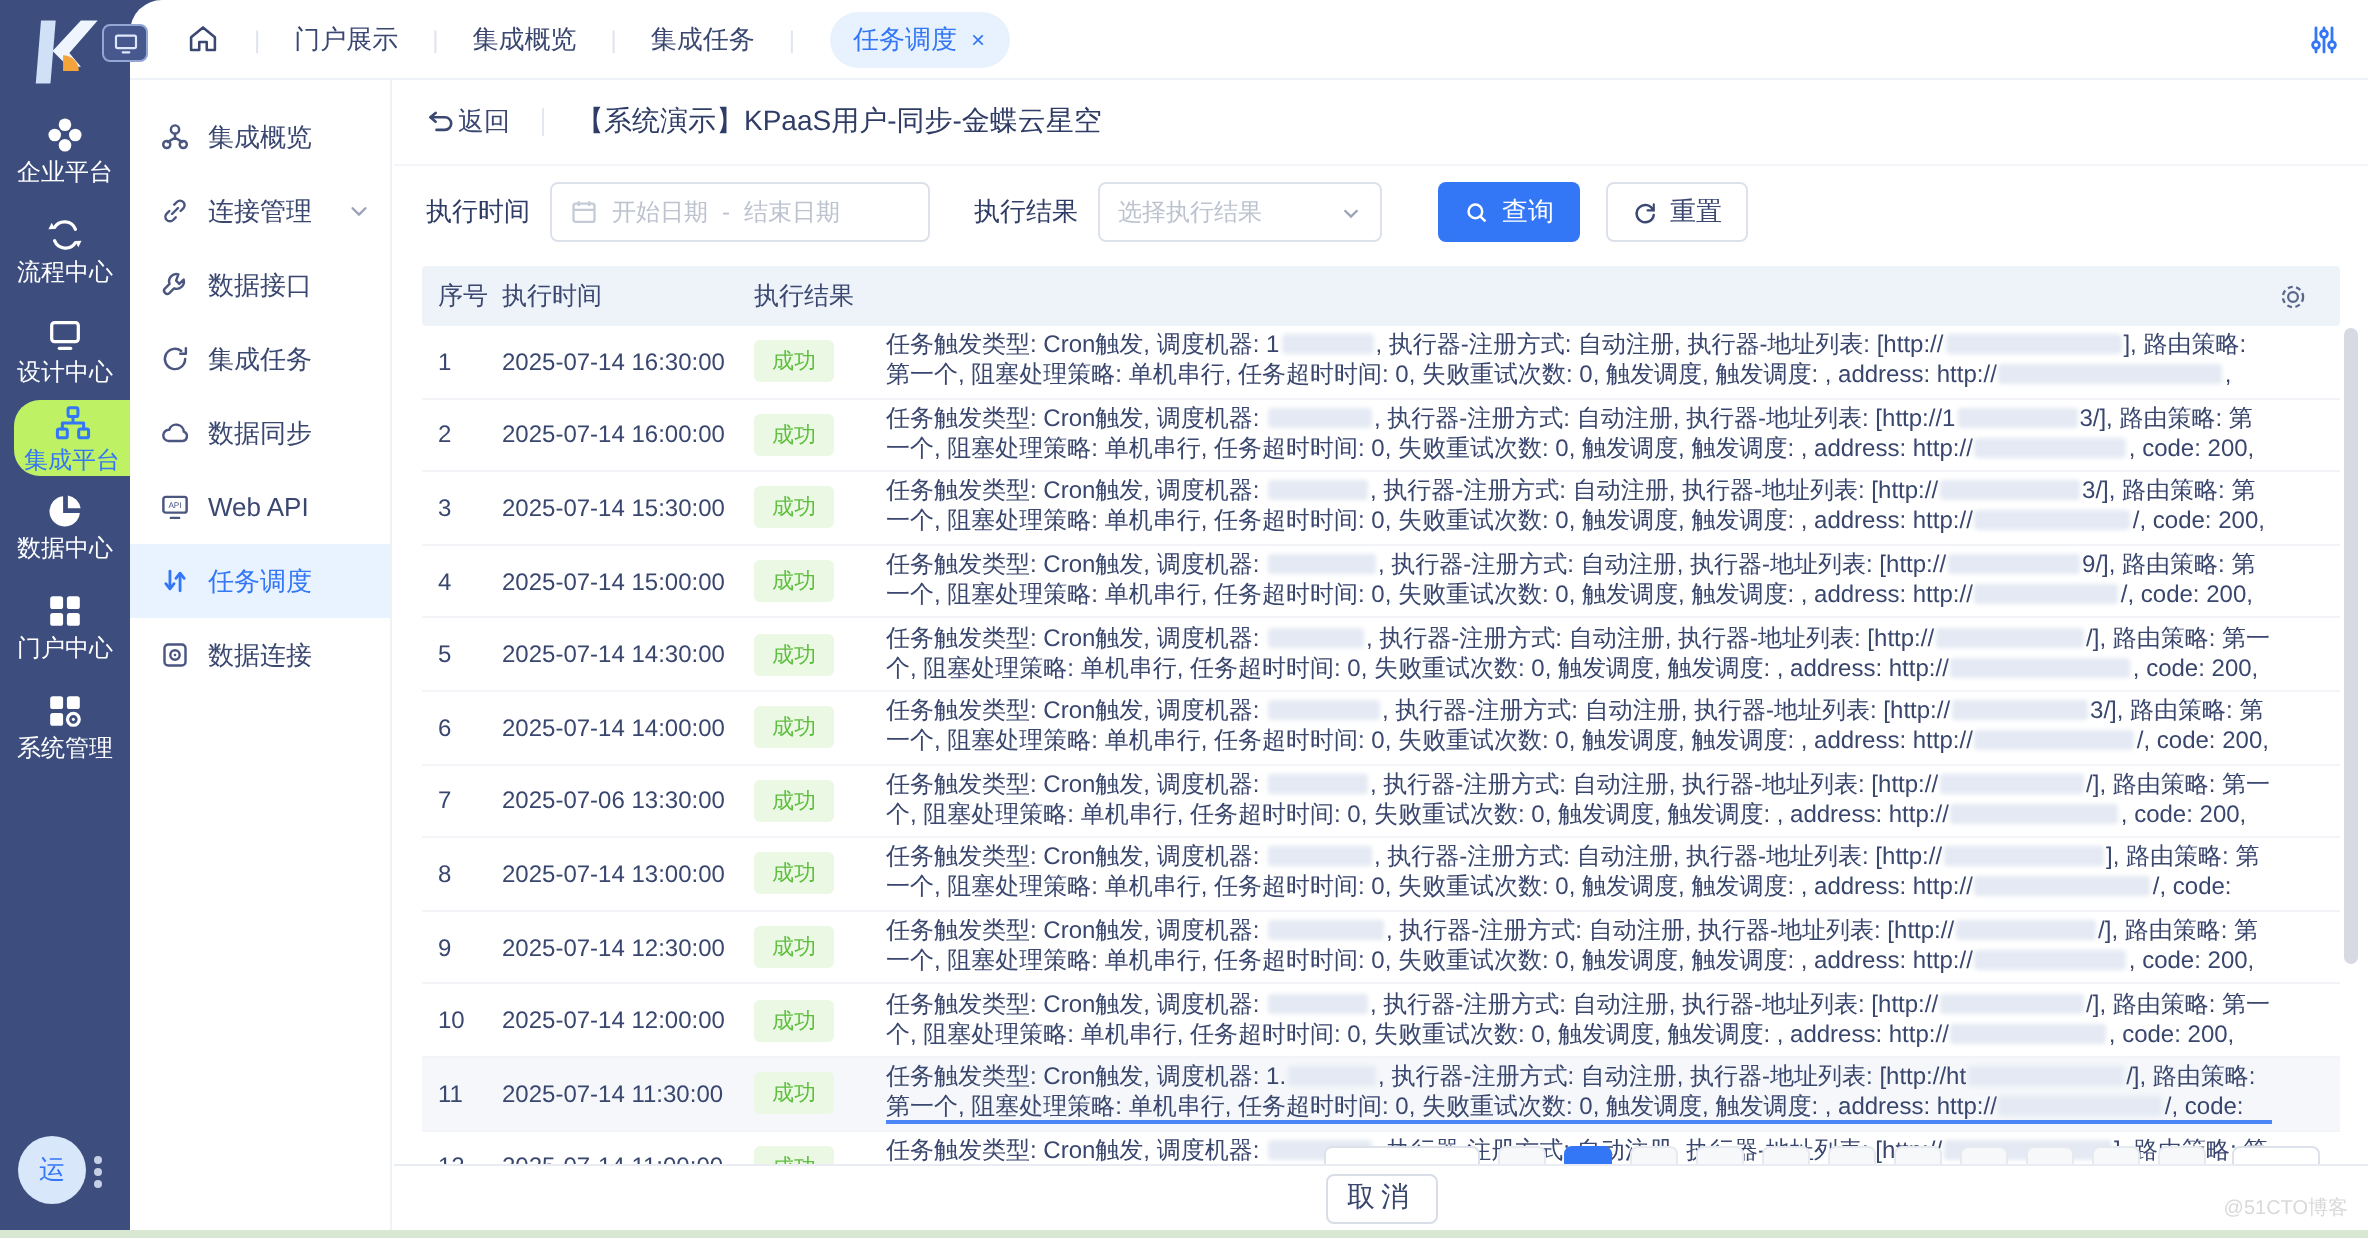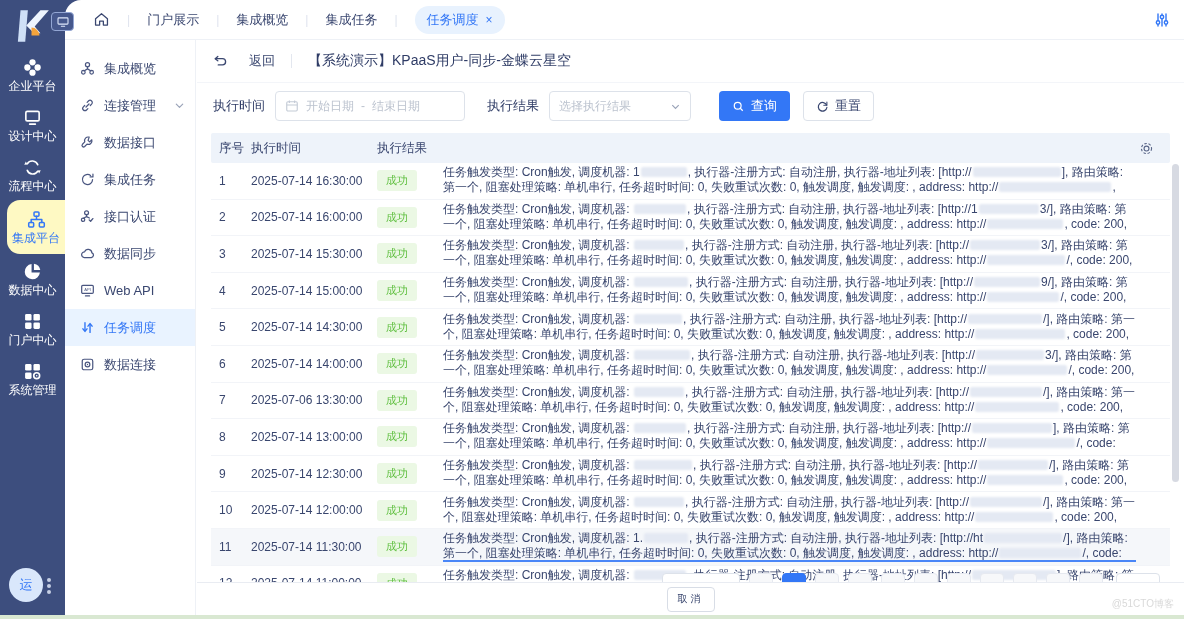--- a/index.html
+++ b/index.html
@@ -3,21 +3,21 @@
 <meta charset="utf-8">
 <style>
   html,body{margin:0;padding:0;}
   .app{position:relative;width:1184px;height:619px;background:#3d4e7e;font-family:"Liberation Sans",sans-serif;overflow:hidden;}
   
   .psidebar{position:absolute;left:0;top:0;width:65px;height:615px;background:#3d4e7e;z-index:5;}
   .logo{position:absolute;top:5px;left:10px;width:42px;height:42px;cursor:pointer;}
   .collapse-btn{position:absolute;top:12px;left:51px;width:21px;height:17px;background:#46588d;border:1px solid #93a6d4;border-radius:4px;display:flex;align-items:center;justify-content:center;z-index:7;cursor:pointer;}
   .lnav{position:absolute;top:50px;left:0;right:0;display:flex;flex-direction:column;}
   .lnav-item{height:50px;display:flex;flex-direction:column;align-items:center;justify-content:center;gap:3px;color:#fff;font-size:12px;cursor:pointer;}
-  .lnav-item.active{background:#fef9c3;color:#3377f6;margin-left:7px;border-radius:13px 0 0 13px;height:54px;}
+  .lnav-item.active{background:#bef264;color:#3377f6;margin-left:7px;border-radius:13px 0 0 13px;height:38px;}
   .lnav-label{font-size:12px;line-height:12px;}
   .avatar{position:absolute;bottom:13px;left:9px;width:34px;height:34px;border-radius:50%;background:#d9e7fb;color:#3377f6;font-size:13px;display:flex;align-items:center;justify-content:center;cursor:pointer;}
   .kebab{position:absolute;bottom:27px;left:47px;width:4px;height:4px;border-radius:50%;background:#c6cfe4;box-shadow:0 -6px 0 #c6cfe4,0 6px 0 #c6cfe4;cursor:pointer;}
   
   .topbar{position:absolute;left:65px;top:0;right:0;height:40px;background:#fff;border-bottom:1px solid #eef1f6;border-radius:16px 0 0 0;display:flex;align-items:center;padding:0 14px 0 28px;z-index:4;box-sizing:border-box;}
   .home-icon{color:#3a4770;display:flex;cursor:pointer;}
   .topnav{display:flex;align-items:center;}
   .nav-sep{color:#dfe4ee;margin:0 17px;font-size:12px;}
   .nav-item{font-size:13px;color:#3a4770;cursor:pointer;white-space:nowrap;}
   .nav-pill{display:flex;align-items:center;gap:7px;background:#e8f2fe;color:#3377f6;font-size:13px;border-radius:14px;padding:5px 12px;cursor:pointer;white-space:nowrap;}
@@ -31,21 +31,21 @@
   
   .ssidebar{position:absolute;left:65px;top:40px;width:131px;bottom:4px;background:#fff;border-right:1px solid #eef1f6;padding-top:10px;z-index:3;box-sizing:border-box;}
   .snav-item{height:37px;display:flex;align-items:center;gap:9px;padding:0 10px 0 15px;font-size:13px;color:#3a4770;cursor:pointer;}
   .snav-item .icon{display:flex;color:#4a5680;}
   .snav-item.active{background:#e9f3ff;color:#3377f6;}
   .snav-item.active .icon{color:#3377f6;}
   .chev{margin-left:auto;color:#9aa3b8;display:flex;}
   
   .main{position:absolute;left:197px;top:40px;right:0;bottom:37px;background:#fff;overflow:hidden;}
   .toolbar{height:42px;display:flex;align-items:center;padding:0 16px;border-bottom:1px solid #f3f5f9;}
-  .back{display:flex;align-items:center;gap:22px;color:#3a4770;font-size:13px;cursor:pointer;}
+  .back{display:flex;align-items:center;gap:2px;color:#3a4770;font-size:13px;cursor:pointer;}
   .vsep{width:1px;height:14px;background:#e3e7ef;margin:0 16px;}
   .page-title{font-size:14px;color:#2f3c66;font-weight:500;}
   .filters{height:46px;display:flex;align-items:center;padding:0 16px;}
   .flabel{font-size:13px;color:#2f3c66;font-weight:500;margin-right:10px;white-space:nowrap;}
   .date-input{width:190px;height:30px;border:1px solid #dde2ea;border-radius:4px;display:flex;align-items:center;padding:0 9px;gap:7px;box-sizing:border-box;cursor:text;}
   .ph{color:#bcc3cf;font-size:12px;white-space:nowrap;}
   .cal-ic{color:#c4cbd6;display:flex;}
   .flabel2{margin-left:22px;}
   .select{width:142px;height:30px;border:1px solid #dde2ea;border-radius:4px;display:flex;align-items:center;justify-content:space-between;padding:0 9px;box-sizing:border-box;cursor:pointer;}
   .btn-primary{height:30px;padding:0 13px;background:#3377f6;color:#fff;border:none;border-radius:4px;display:flex;align-items:center;gap:6px;font-size:13px;margin-left:28px;cursor:pointer;font-family:"Liberation Sans",sans-serif;}
@@ -67,21 +67,21 @@
   .redact{display:inline-block;height:10px;background:#e4e9f3;border-radius:2px;vertical-align:-1px;filter:blur(1px);margin:0 1px;}
   .scroll-thumb{position:absolute;right:5px;top:124px;width:7px;height:318px;background:#d7dae2;border-radius:4px;z-index:2;cursor:pointer;}
   
   .pagination{position:absolute;left:465px;top:533px;display:flex;align-items:center;gap:9px;z-index:1;}
   .pg-size{width:78px;height:28px;border:1px solid #dde2ea;border-radius:4px;background:#fff;box-sizing:border-box;cursor:pointer;}
   .pg-btn{width:24px;height:28px;border:1px solid #e6e9f0;border-radius:4px;background:#f7f8fa;box-sizing:border-box;cursor:pointer;}
   .pg-btn.active{background:#3377f6;border-color:#3377f6;}
   .pg-last{width:44px;height:28px;border:1px solid #dde2ea;border-radius:4px;background:#fff;box-sizing:border-box;margin-left:4px;cursor:pointer;}
   
   .footer{position:absolute;left:197px;right:0;bottom:4px;height:33px;background:#fff;border-top:1px solid #e9ecf2;display:flex;align-items:center;justify-content:center;z-index:6;box-sizing:border-box;}
-  .btn-cancel{min-width:46px;height:25px;padding:0 10px;border:1px solid #d8dde6;border-radius:4px;background:#fff;font-size:10px;color:#39466e;letter-spacing:3px;display:flex;align-items:center;justify-content:center;cursor:pointer;font-family:"Liberation Sans",sans-serif;}
+  .btn-cancel{min-width:46px;height:25px;padding:0 10px;border:1px solid #d8dde6;border-radius:4px;background:#fff;font-size:14px;color:#39466e;letter-spacing:3px;display:flex;align-items:center;justify-content:center;cursor:pointer;font-family:"Liberation Sans",sans-serif;}
   .watermark{position:absolute;right:10px;bottom:8px;font-size:10px;color:#d9d9d9;z-index:7;}
   .bottom-strip{position:absolute;left:0;right:0;bottom:0;height:4px;background:#d9e8d2;z-index:8;}
   .icon{display:inline-flex;}
   .fillwhite{position:absolute;left:65px;top:40px;right:0;bottom:4px;background:#fff;}
 </style>
 </head>
 <body>
 
 <div class="app">
 
@@ -109,36 +109,36 @@
                 <circle cx="15.4" cy="10" r="3.3"></circle>
                 <circle cx="10" cy="15.4" r="3.3"></circle>
               </g>
             </svg>
           </span>
           <div class="lnav-label">企业平台</div>
         </div>
         <div class="lnav-item">
           <span class="icon">
             <svg viewBox="0 0 20 20" width="19" height="19" fill="none" stroke="currentColor" stroke-width="1.3" stroke-linecap="round" stroke-linejoin="round">
-              <rect x="3" y="3.5" width="14" height="10" rx="1.5" stroke-width="1.7"></rect>
-              <path d="M7 17 h6" stroke-width="1.7"></path>
-            </svg>
-          </span>
-          <div class="lnav-label">设计中心</div>
-        </div>
-        <div class="lnav-item">
-          <span class="icon">
-            <svg viewBox="0 0 20 20" width="19" height="19" fill="none" stroke="currentColor" stroke-width="1.3" stroke-linecap="round" stroke-linejoin="round">
               <path d="M15.5 7 a6.2 6.2 0 0 0 -11 -1" stroke-width="1.7"></path>
               <path d="M4.5 13 a6.2 6.2 0 0 0 11 1" stroke-width="1.7"></path>
               <path d="M3 3.6 l1.7 3.2 -3.4 .2z" fill="currentColor" stroke="none"></path>
               <path d="M17 16.4 l-1.7 -3.2 3.4 -.2z" fill="currentColor" stroke="none"></path>
             </svg>
           </span>
           <div class="lnav-label">流程中心</div>
+        </div>
+        <div class="lnav-item">
+          <span class="icon">
+            <svg viewBox="0 0 20 20" width="19" height="19" fill="none" stroke="currentColor" stroke-width="1.3" stroke-linecap="round" stroke-linejoin="round">
+              <rect x="3" y="3.5" width="14" height="10" rx="1.5" stroke-width="1.7"></rect>
+              <path d="M7 17 h6" stroke-width="1.7"></path>
+            </svg>
+          </span>
+          <div class="lnav-label">设计中心</div>
         </div>
         <div class="lnav-item active">
           <span class="icon">
             <svg viewBox="0 0 20 20" width="19" height="19" fill="none" stroke="currentColor" stroke-width="1.3" stroke-linecap="round" stroke-linejoin="round">
               <rect x="7.4" y="2" width="5.2" height="4.6" rx="1" stroke-width="1.6"></rect>
               <rect x="1.8" y="13.2" width="5.2" height="4.6" rx="1" stroke-width="1.6"></rect>
               <rect x="13" y="13.2" width="5.2" height="4.6" rx="1" stroke-width="1.6"></rect>
               <path d="M10 6.6 v3.4 M4.4 13.2 v-3.2 h11.2 v3.2" stroke-width="1.6"></path>
             </svg>
           </span>
@@ -258,31 +258,20 @@
           <svg viewBox="0 0 16 16" width="15" height="15" fill="none" stroke="currentColor" stroke-width="1.3" stroke-linecap="round" stroke-linejoin="round">
             <path d="M13.4 8 a5.4 5.4 0 1 1 -2.1 -4.3"></path>
             <path d="M13.8 2.2 v3 h-3"></path>
           </svg>
         </span>
         <span>集成任务</span>
       </div>
       <div class="snav-item">
         <span class="icon">
           <svg viewBox="0 0 16 16" width="15" height="15" fill="none" stroke="currentColor" stroke-width="1.3" stroke-linecap="round" stroke-linejoin="round">
-            <circle cx="7" cy="4" r="2.1"></circle>
-            <circle cx="3.3" cy="11.5" r="1.8"></circle>
-            <path d="M7 6.1 v2 M7 8.1 L3.7 10 M7 8.1 L10 9.6"></path>
-            <path d="M9.8 11.6 l1.5 1.5 2.4 -2.8" stroke-width="1.5"></path>
-          </svg>
-        </span>
-        <span>接口认证</span>
-      </div>
-      <div class="snav-item">
-        <span class="icon">
-          <svg viewBox="0 0 16 16" width="15" height="15" fill="none" stroke="currentColor" stroke-width="1.3" stroke-linecap="round" stroke-linejoin="round">
             <path d="M4.6 12.3 a3 3 0 0 1 .3 -6 A4 4 0 0 1 12.7 7.3 a2.6 2.6 0 0 1 -.6 5 Z"></path>
           </svg>
         </span>
         <span>数据同步</span>
       </div>
       <div class="snav-item">
         <span class="icon">
           <svg viewBox="0 0 16 16" width="15" height="15" fill="none" stroke="currentColor" stroke-width="1.3" stroke-linecap="round" stroke-linejoin="round">
             <rect x="1.8" y="2.6" width="12.4" height="8.4" rx="1.2"></rect>
             <path d="M5.8 13.8 h4.4"></path>

